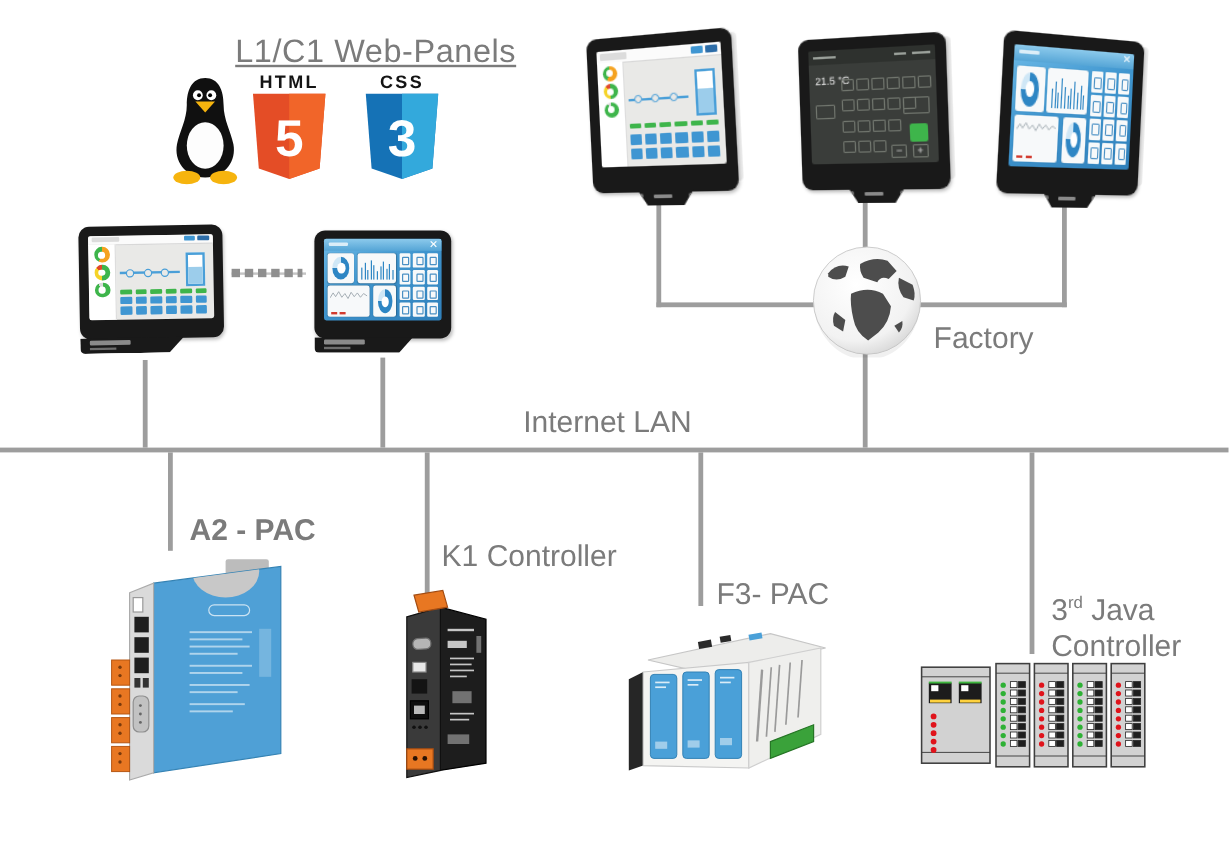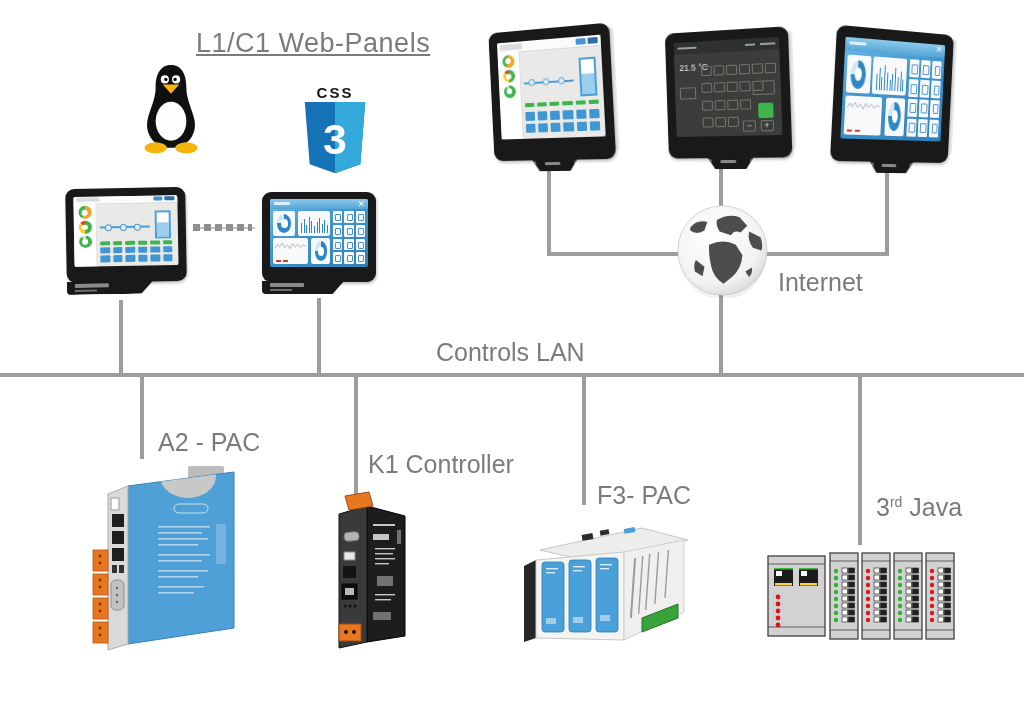--- a/index.html
+++ b/index.html
@@ -120,22 +120,30 @@
       <circle cx="24" cy="17" r="4" fill="#fff"></circle>
         <circle cx="35" cy="17" r="4" fill="#fff"></circle>
       <circle cx="25" cy="17" r="1.6" fill="#000"></circle>
         <circle cx="34" cy="17" r="1.6" fill="#000"></circle>
       <path d="M22 22 L38 22 L30 31 Z" fill="#f6b40e"></path>
       <ellipse cx="15" cy="84" rx="11" ry="5.5" fill="#f6b40e"></ellipse>
       <ellipse cx="45" cy="84" rx="11" ry="5.5" fill="#f6b40e"></ellipse>
     </svg>
   </div>
 
-
-  <div class="logo" style="left:303px;top:60px;width:64px;height:94px;margin-top:24px;">
+  <div class="logo" style="left:209px;top:60px;width:64px;height:94px;">
+    <div class="logo-word">HTML</div>
+    <svg viewBox="0 0 64 78" width="64" height="76">
+      <polygon points="1,0 63,0 58,64 32,73 6,64" fill="#e44d26"></polygon>
+      <path d="M32 0 H63 L58 64 L32 73 Z" fill="#f16529"></path>
+      <text x="32" y="53" text-anchor="middle" font-family="Liberation Sans, sans-serif" font-size="44" font-weight="bold" fill="#ffffff">5</text>
+    </svg>
+  </div>
+
+  <div class="logo" style="left:303px;top:60px;width:64px;height:94px;">
     <div class="logo-word">CSS</div>
     <svg viewBox="0 0 64 78" width="64" height="76">
       <polygon points="1,0 63,0 58,64 32,73 6,64" fill="#1572b6"></polygon>
       <path d="M32 0 H63 L58 64 L32 73 Z" fill="#33a9dc"></path>
       <text x="32" y="53" text-anchor="middle" font-family="Liberation Sans, sans-serif" font-size="44" font-weight="bold" fill="#ffffff">3</text>
     </svg>
   </div>
 
 
   <div class="panel" style="left:66px;top:188px;width:120px;height:94px;transform:rotate(-1deg);">
@@ -436,29 +444,30 @@
         <path d="M16 26 q7 -9 18 -6 l-3 9 q-8 5 -15 0 z"></path>
         <path d="M44 18 q12 -7 24 -3 l8 9 -7 7 q-7 -3 -10 3 l-12 -4 q-4 -6 -3 -12 z"></path>
         <path d="M78 30 l12 6 q3 8 1 14 l-9 -3 q-6 -8 -4 -17 z"></path>
         <path d="M36 44 q15 -7 28 0 l7 11 q-1 14 -11 23 l-9 7 q-11 -7 -13 -19 q-3 -13 -2 -22 z"></path>
         <path d="M22 60 l9 7 -2 10 -8 -5 q-2 -7 1 -12 z"></path>
         <path d="M74 72 l7 -4 q1 6 -3 10 z"></path>
       </g>
       <path d="M3 50 a47 47 0 0 0 94 0 a47 52 0 0 1 -94 0 z" fill="#000000" opacity="0.06"></path>
     </svg>
   </div>
-  <div class="lbl biglbl" style="left:778px;top:268px;">Internet</div>
-
-  <div class="lbl biglbl" style="left:436px;top:338px;">Controls LAN</div>
-
-  <div class="devlbl" style="left:158px;top:428px;">A2 - PAC</div>
+  <div class="lbl biglbl" style="left:778px;top:268px;">Factory</div>
+
+  <div class="lbl biglbl" style="left:436px;top:338px;">Internet LAN</div>
+
+  <div class="devlbl" style="left:158px;top:428px;font-weight:bold;">A2 - PAC</div>
   <div class="devlbl" style="left:368px;top:450px;">K1 Controller</div>
   <div class="devlbl" style="left:597px;top:481px;">F3- PAC</div>
   <div class="devlbl" style="left:876px;top:487px;line-height:31px;">
     <span>3</span><sup>rd</sup><span> Java</span><br>
+    <span>Controller</span>
   </div>
 
   <div style="position:absolute;left:88px;top:464px;width:160px;height:192px;">
     <svg viewBox="0 0 160 192" width="160" height="192">
       <rect x="100" y="2" width="36" height="24" rx="2" fill="#bcbcbc"></rect>
       <defs>
           <clipPath id="a2clip">
             <polygon points="40,22 146,8 146,164 40,180"></polygon>
           </clipPath>
         </defs>

